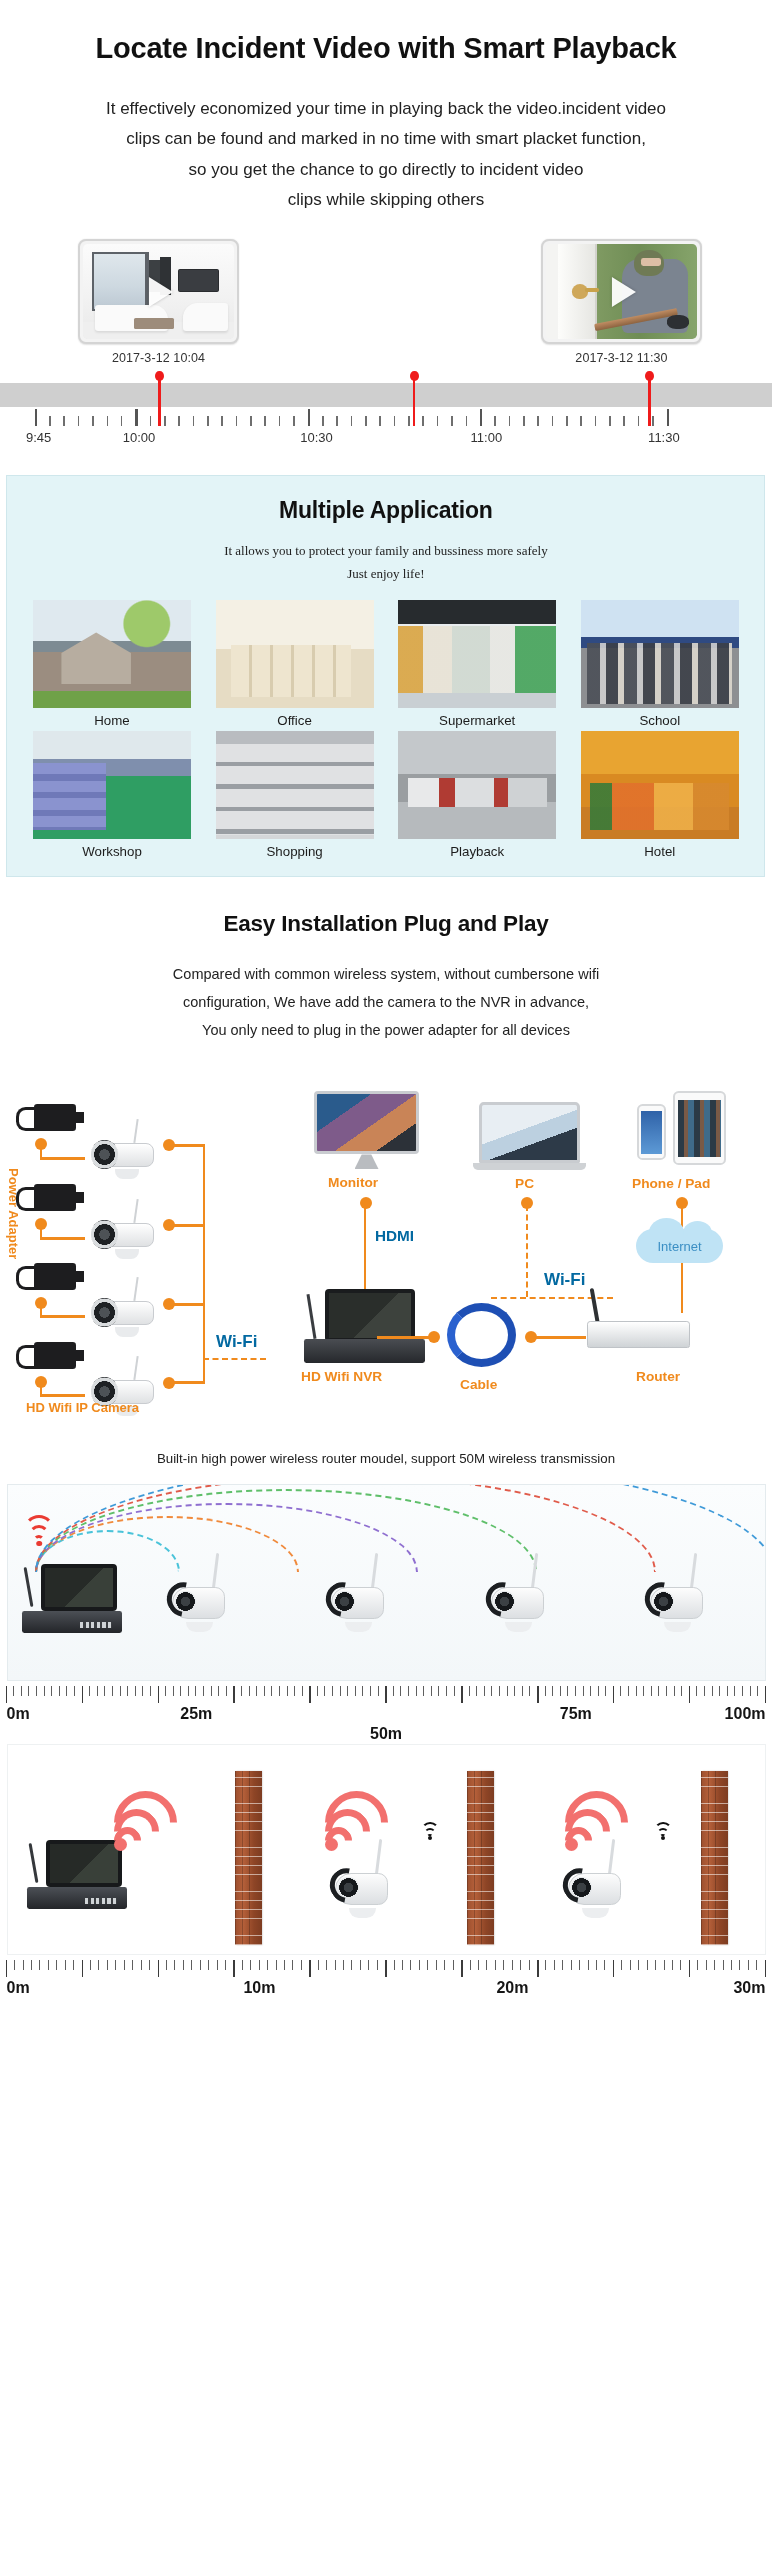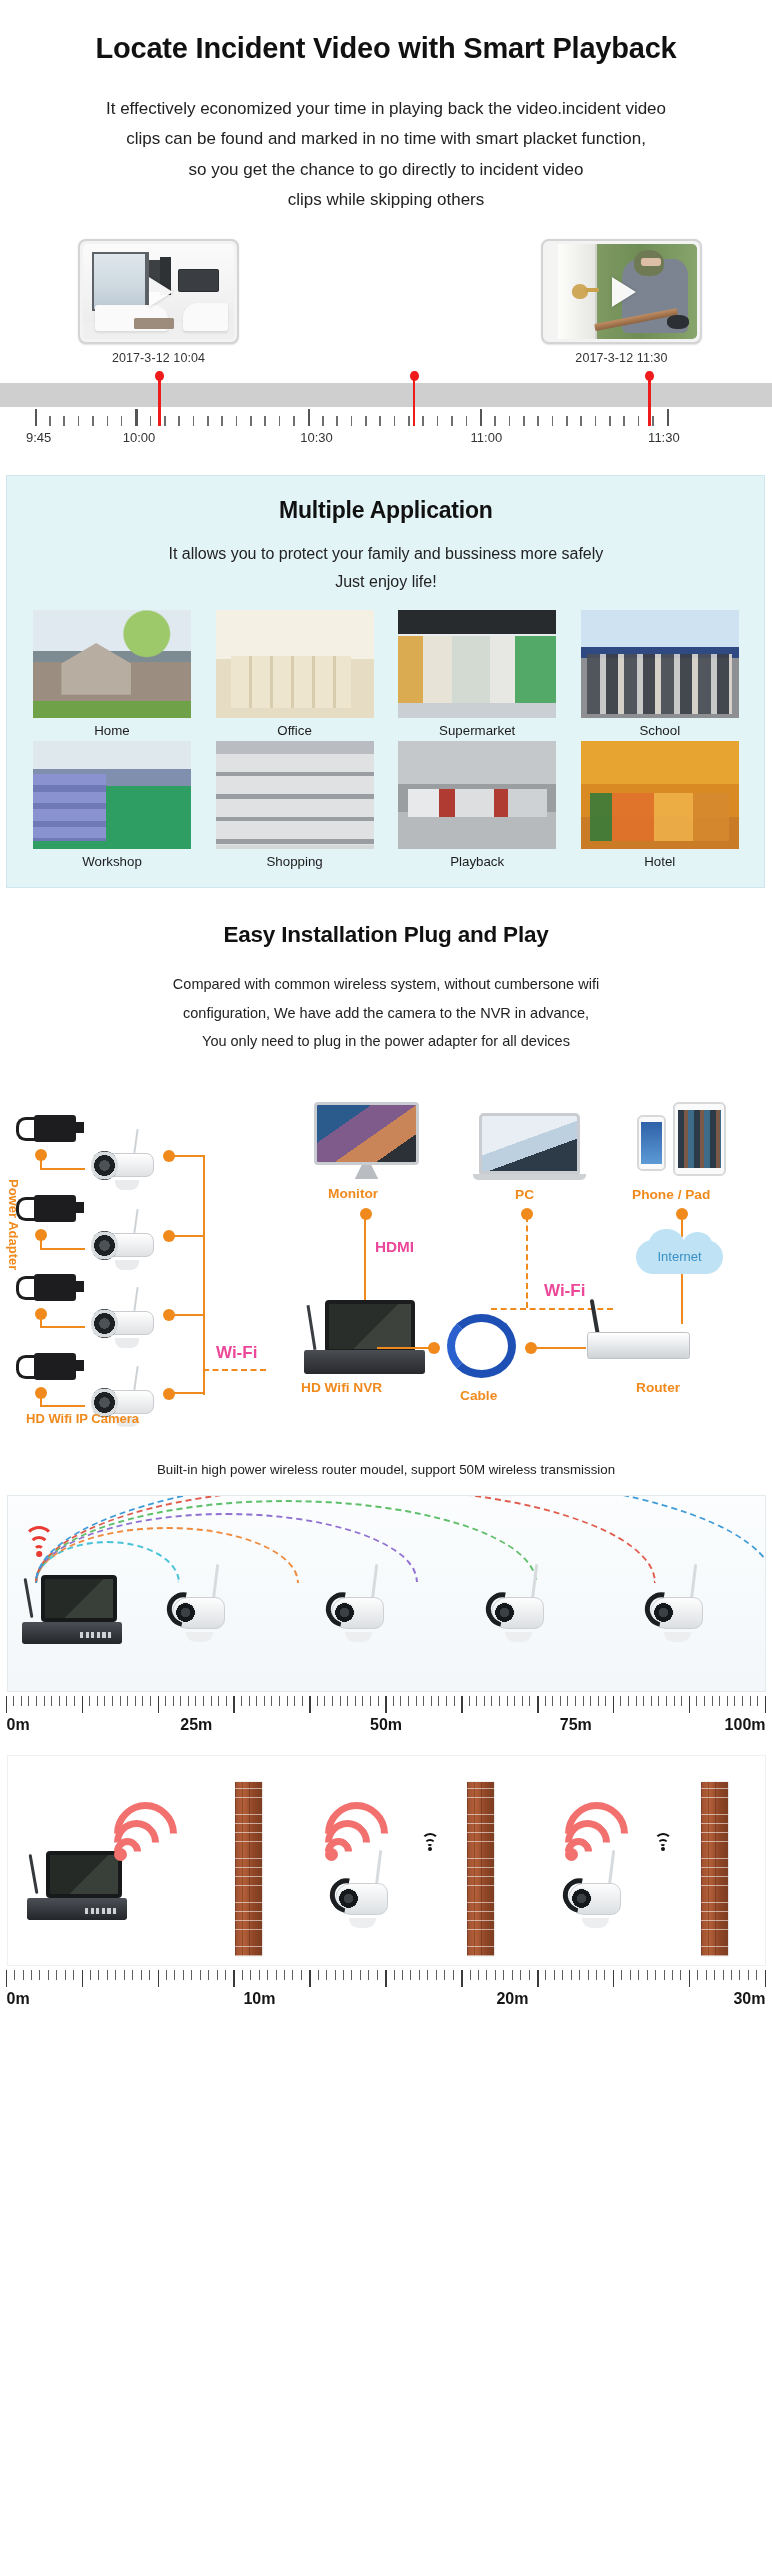--- a/index.html
+++ b/index.html
@@ -215,21 +215,21 @@
 
   
   #sec-apps {
     margin: 21px 6.4px 0;
     width: 759px;
     background: #e3f4f7;
     border: 0.8px solid #cfe7ec;
     padding: 21px 0 17.7px;
   }
   #sec-apps .sec-title { font-size: 23px; margin-bottom: 16px; }
-  #sec-apps .sec-desc { font-size: 16px; line-height: 1.75; margin-bottom: 14.5px; }
+  #sec-apps .sec-desc { font-size: 13px; line-height: 1.75; margin-bottom: 14.5px; font-family: Liberation Serif, serif; }
 
   .app-grid {
     width: 724px; margin: 0 auto;
     display: grid;
     grid-template-columns: repeat(4, 1fr);
     row-gap: 3.2px;
     column-gap: 6.4px;
   }
   .app-cell { text-align: center; }
   .app-photo {
@@ -314,21 +314,21 @@
   #sec-install .sec-desc { font-size: 14.5px; line-height: 1.95; margin-bottom: 17.7px; }
 
   .diagram { position: relative; width: 772px; height: 354px; }
   .dg-label {
     position: absolute;
     color: #f08a1d;
     font-weight: bold;
     font-size: 13.7px;
     white-space: nowrap;
   }
-  .dg-label.blue { color: #ec4899; font-weight: bold; }
+  .dg-label.blue { color: #0369a1; font-weight: bold; }
   .dg-label.vertical {
     writing-mode: vertical-rl;
     font-size: 13px;
   }
   .dot {
     position: absolute;
     width: 12px; height: 12px;
     background: #f08a1d;
     border-radius: 50%;
   }
@@ -1099,21 +1099,21 @@
           <div class="rt" style="left: calc(95% - 0.8px);"></div>
           <div class="rt" style="left: calc(96% - 0.8px);"></div>
           <div class="rt" style="left: calc(97% - 0.8px);"></div>
           <div class="rt" style="left: calc(98% - 0.8px);"></div>
           <div class="rt" style="left: calc(99% - 0.8px);"></div>
           <div class="rt big" style="left: calc(100% - 0.8px);"></div>
         </div>
       <div id="ruler-100-labels">
           <div class="rlab first" style="left: 0%;">0m</div>
           <div class="rlab" style="left: 25%; text-align: center;">25m</div>
-          <div class="rlab" style="left: 50%;">50m</div>
+          <div class="rlab" style="left: 50%; margin-top: 20px;">50m</div>
           <div class="rlab" style="left: 75%;">75m</div>
           <div class="rlab last" style="left: 100%;">100m</div>
         </div>
     </div>
   </section>
 
   <section id="sec-walls">
     <div class="wall-panel">
 
       <div class="nvr-small" style="left:19.3px; top:95px;">

